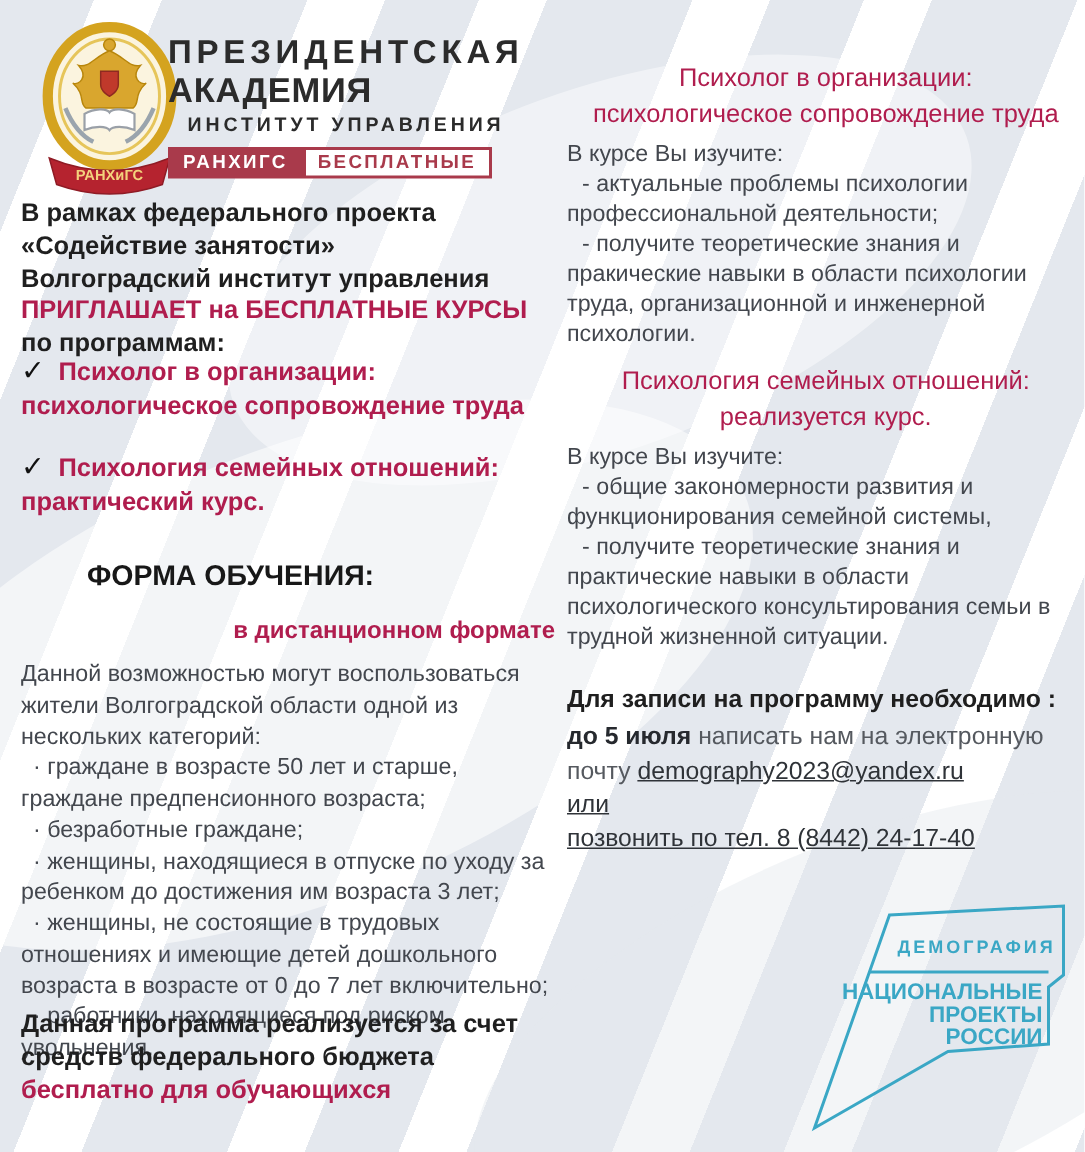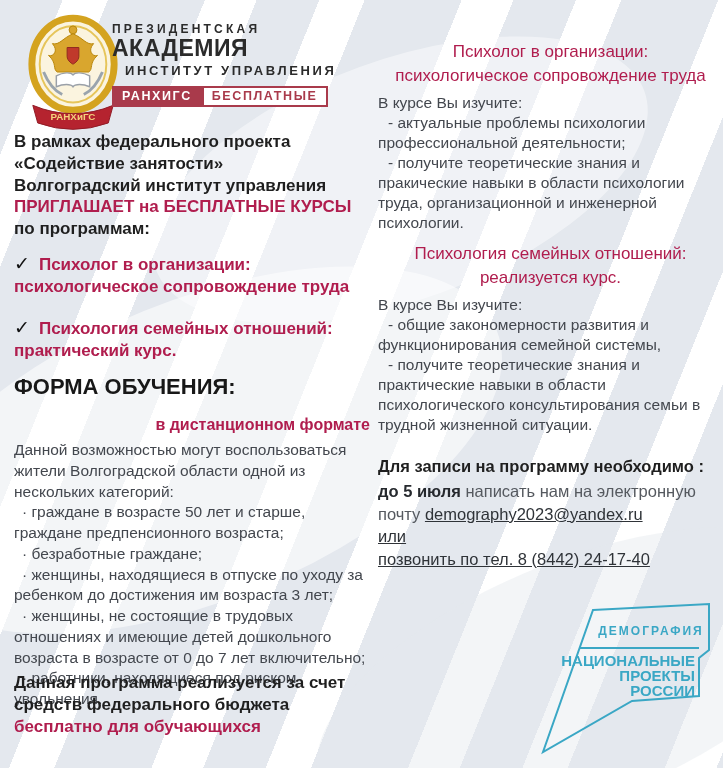--- a/index.html
+++ b/index.html
@@ -15,36 +15,36 @@
   }
   .swoosh{position:absolute;border-radius:50%;}
   #sw1{width:640px;height:300px;left:-120px;top:300px;transform:rotate(-22deg);background:#ffffff;opacity:.55;}
   #sw2{width:520px;height:240px;left:140px;top:60px;transform:rotate(-20deg);background:#ffffff;opacity:.45;}
   #sw3{width:560px;height:240px;left:300px;top:560px;transform:rotate(-22deg);background:#e4e8ee;opacity:.45;}
   .layer{position:absolute;z-index:2;}
 
   
   #emblem{left:24px;top:14px;width:98px;height:118px;}
   #brand-text{left:112px;top:22px;width:260px;color:#2b2b2b;}
-  .brand-l1{font-size:12px;font-weight:700;letter-spacing:3.2px;}
+  .brand-l1{font-size:22px;font-weight:700;letter-spacing:3.2px;}
   .brand-l2{font-size:23px;font-weight:800;letter-spacing:.5px;line-height:1.02;margin-top:1px;}
   .brand-l3{font-size:13px;font-weight:700;letter-spacing:2.6px;margin-top:3px;margin-left:13px;}
   .badge-row{display:flex;margin-top:8px;}
   .badge{font-size:12.5px;font-weight:700;letter-spacing:1.6px;padding:4px 10px;line-height:1;}
   .badge-fill{background:#a93a4b;color:#ffffff;}
   .badge-outline{border:2px solid #a93a4b;color:#a93a4b;background:#ffffff;padding:2px 8px;}
 
   
   #intro{left:14px;top:131px;width:356px;font-size:17px;font-weight:700;line-height:1.28;color:#1f1f1f;}
   .red{color:#b01d4e;}
-  #programs{left:14px;top:252px;width:356px;}
+  #programs{left:14px;top:236px;width:356px;}
   .program{font-size:17px;font-weight:700;color:#b01d4e;line-height:1.25;margin-bottom:19px;}
   .check{color:#111111;font-weight:900;font-size:19px;margin-right:9px;}
   #study-form{left:14px;top:374px;width:356px;}
-  .sf-label{font-size:22px;font-weight:700;color:#181818;}
+  .sf-label{font-size:19px;font-weight:700;color:#181818;margin-left:44px;}
   .sf-value{font-size:16px;font-weight:700;color:#b01d4e;padding-left:42px;margin-top:16px;text-align:right;}
   #eligibility{left:14px;top:440px;width:358px;font-size:15.5px;line-height:1.34;color:#43474e;}
   .bullet{text-indent:8px;}
   #funding{left:14px;top:672px;width:356px;text-align:left;font-size:17px;font-weight:700;line-height:1.28;color:#1f1f1f;}
 
   
   .course{left:378px;width:345px;}
   #course1{top:40px;}
   #course2{top:242px;}
   .course-title{font-size:17px;font-weight:400;color:#b01d4e;line-height:1.4;text-align:center;}

